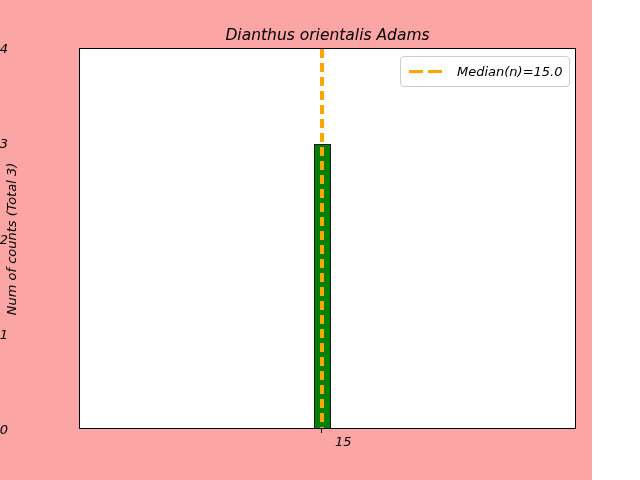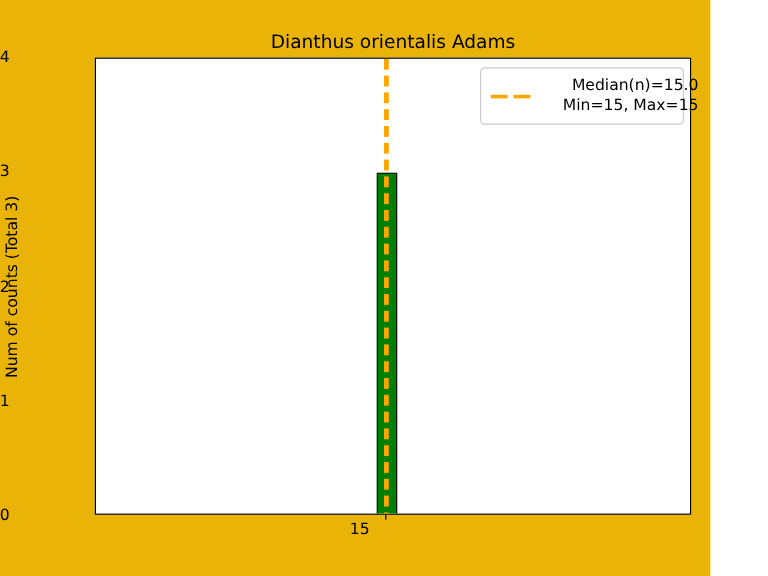--- a/index.html
+++ b/index.html
@@ -12,21 +12,22 @@
     height: 480px;
     font-family: "DejaVu Sans", sans-serif;
     color: #000000;
     overflow: hidden;
   }
 
   #figure {
     position: relative;
     width: 592px;
     height: 480px;
-    background: #eab308;
+    background: #fca5a5;
+    font-style: italic;
   }
 
   
   #chart-title {
     position: absolute;
     left: 79px;
     top: 26px;
     width: 497px;
     text-align: center;
     font-size: 15.5px;
@@ -86,21 +87,21 @@
     position: absolute;
     top: 429px;
     width: 1.2px;
     height: 3.5px;
     background: #000000;
   }
   .xtick-label {
     position: absolute;
     top: 435px;
     width: 60px;
-    text-align: left;
+    text-align: right;
     font-size: 13px;
     line-height: 14px;
     color: #000000;
   }
 
   #xlabel {
     position: absolute;
     left: 79px;
     top: 454px;
     width: 497px;
@@ -133,22 +134,22 @@
     position: absolute;
     left: 400px;
     top: 56px;
     width: 170px;
     box-sizing: border-box;
     background: #ffffff;
     border: 1px solid #cccccc;
     border-radius: 4px;
     padding: 6px 8px 6px 8px;
     display: flex;
-    align-items: center;
-    gap: 24px;
+    align-items: flex-end;
+    gap: 12px;
   }
   #legend-handle {
     flex: 0 0 auto;
     width: 36px;
     height: 17px;
     position: relative;
   }
   #legend-handle .dash {
     position: absolute;
     top: 7px;
@@ -199,17 +200,16 @@
     </div>
   </div>
 
   <div id="legend">
     <div id="legend-handle">
       <div class="dash d1"></div>
       <div class="dash d2"></div>
     </div>
     <div id="legend-text">
       <div>Median(n)=15.0</div>
-      <div>Min=15, Max=15</div>
     </div>
   </div>
 
 </div>
 
 </body></html>

